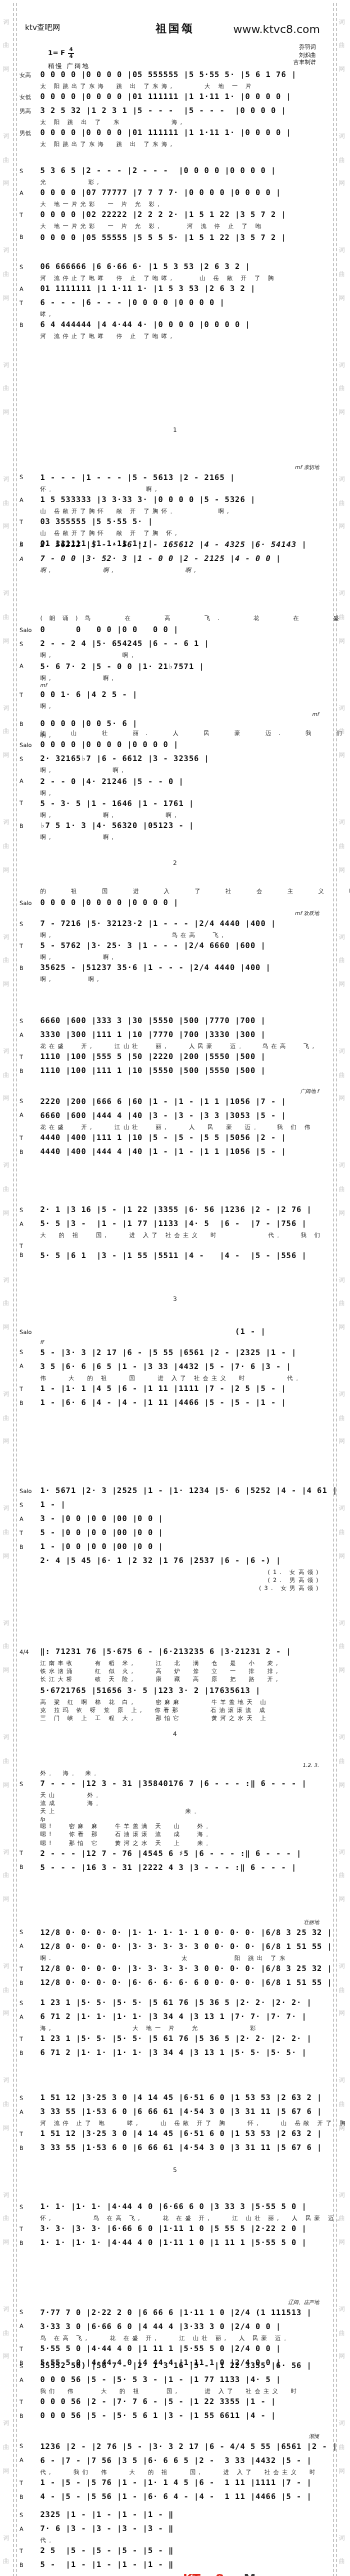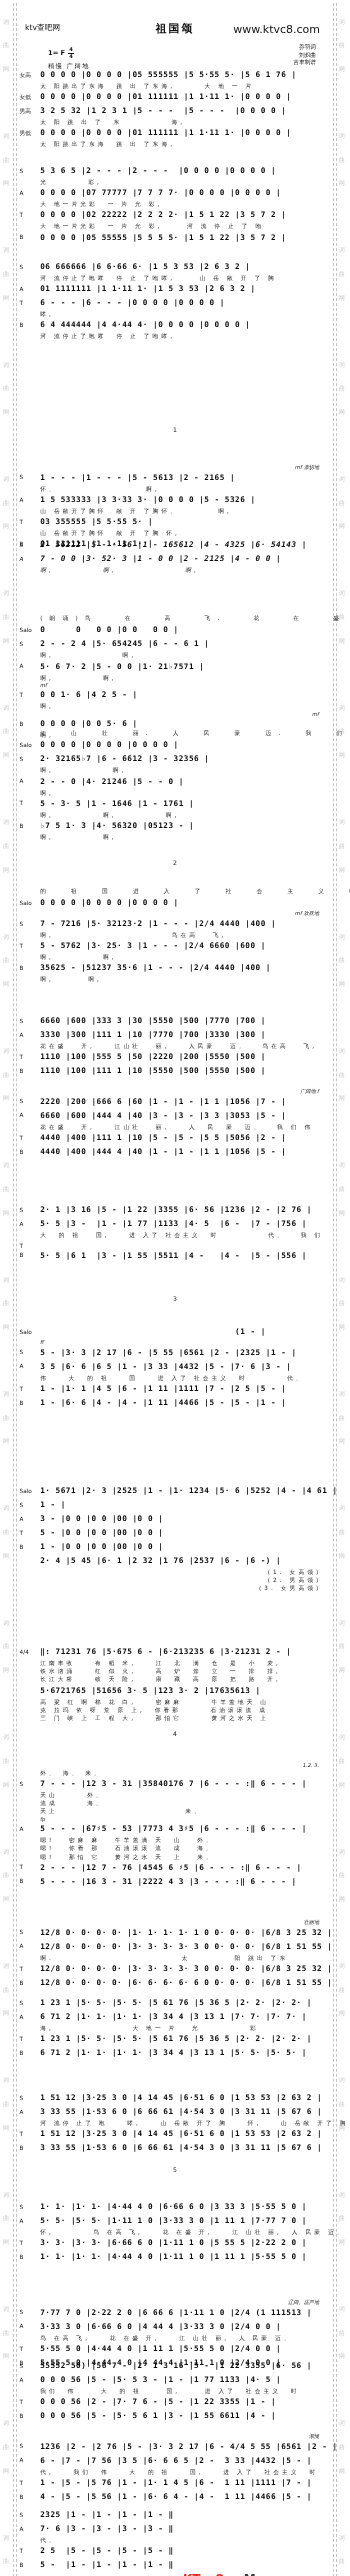--- a/index.html
+++ b/index.html
@@ -520,24 +520,20 @@
         <div class="mark right">1.2.              3.</div>
         <div class="lyrics">外。 海。 来。</div>
         <div class="vrow">
           <div class="vlabel">S</div>
           <div class="notation">7 - - - |12 3 - 31 |35840176 7 |6 - - - :‖ 6 - - - |</div>
         </div>
         <div class="lyrics">天山      外。</div>
         <div class="lyrics">流成      海。</div>
         <div class="lyrics">天上                          来。</div>
         <div class="mark">fp</div>
-        <div class="vrow">
-          <div class="vlabel">A</div>
-          <div class="notation">5 - - - |67♯5 - 53 |7773 4 3♯5 |6 - - - :‖ 6 - - - |</div>
-        </div>
         <div class="lyrics">嗯!   密麻 麻   牛羊盖满 天  山   外。</div>
         <div class="lyrics">嗯!   你看 那   石油滚滚 流  成   海。</div>
         <div class="lyrics">嗯!   那怕 它   黄河之水 天  上   来。</div>
         <div class="vrow">
           <div class="vlabel">T</div>
           <div class="notation">2 - - - |12 7 - 76 |4545 6 ♯5 |6 - - - :‖ 6 - - - |</div>
         </div>
         <div class="vrow">
           <div class="vlabel">B</div>
           <div class="notation">5 - - - |16 3 - 31 |2222 4 3 |3 - - - :‖ 6 - - - |</div>
@@ -598,24 +594,20 @@
         </div>
         <div class="vrow">
           <div class="vlabel">B</div>
           <div class="notation">3 33 55 |1·53 6 0 |6 66 61 |4·54 3 0 |3 31 11 |5 67 6 |</div>
         </div>
       </div>
       <div class="system" style="top: 2200px;">
         <div class="vrow">
           <div class="vlabel">S</div>
           <div class="notation">1· 1· |1· 1· |4·44 4 0 |6·66 6 0 |3 33 3 |5·55 5 0 |</div>
-        </div>
-        <div class="vrow">
-          <div class="vlabel">A</div>
-          <div class="notation">5· 5· |5· 5· |1·11 1 0 |3·33 3 0 |1 11 1 |7·77 7 0 |</div>
         </div>
         <div class="lyrics">怀,        鸟 在高 飞,    花 在盛 开,    江 山壮 丽,  人 民豪 迈。</div>
         <div class="vrow">
           <div class="vlabel">T</div>
           <div class="notation">3· 3· |3· 3· |6·66 6 0 |1·11 1 0 |5 55 5 |2·22 2 0 |</div>
         </div>
         <div class="vrow">
           <div class="vlabel">B</div>
           <div class="notation">1· 1· |1· 1· |4·44 4 0 |1·11 1 0 |1 11 1 |5·55 5 0 |</div>
         </div>

